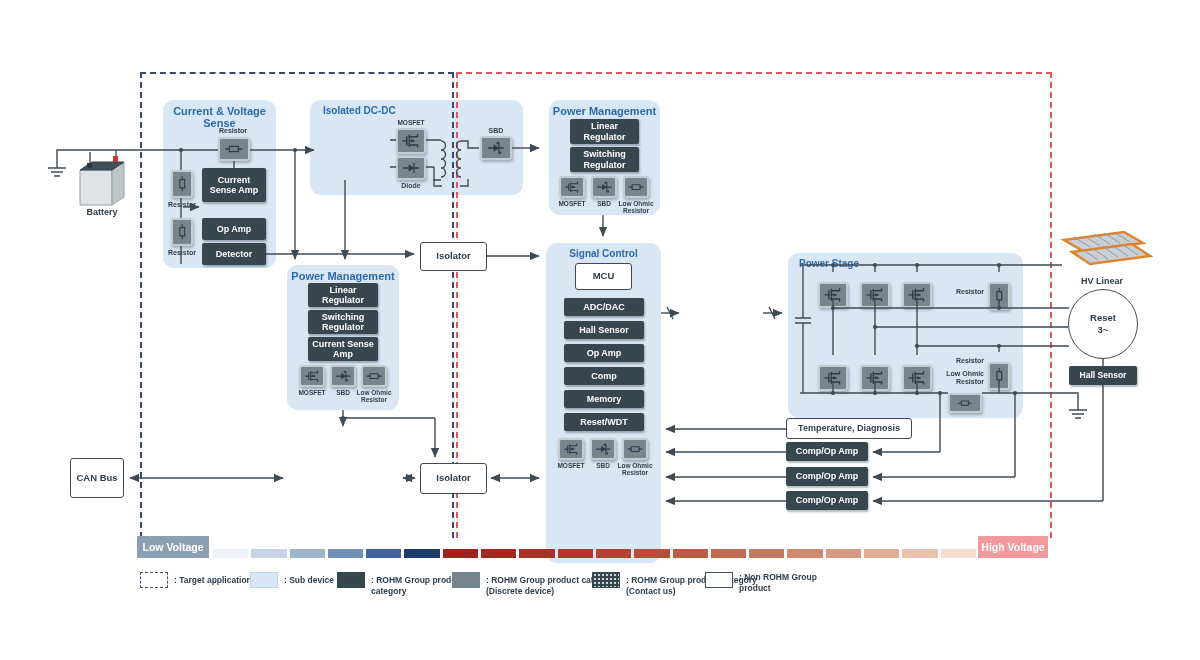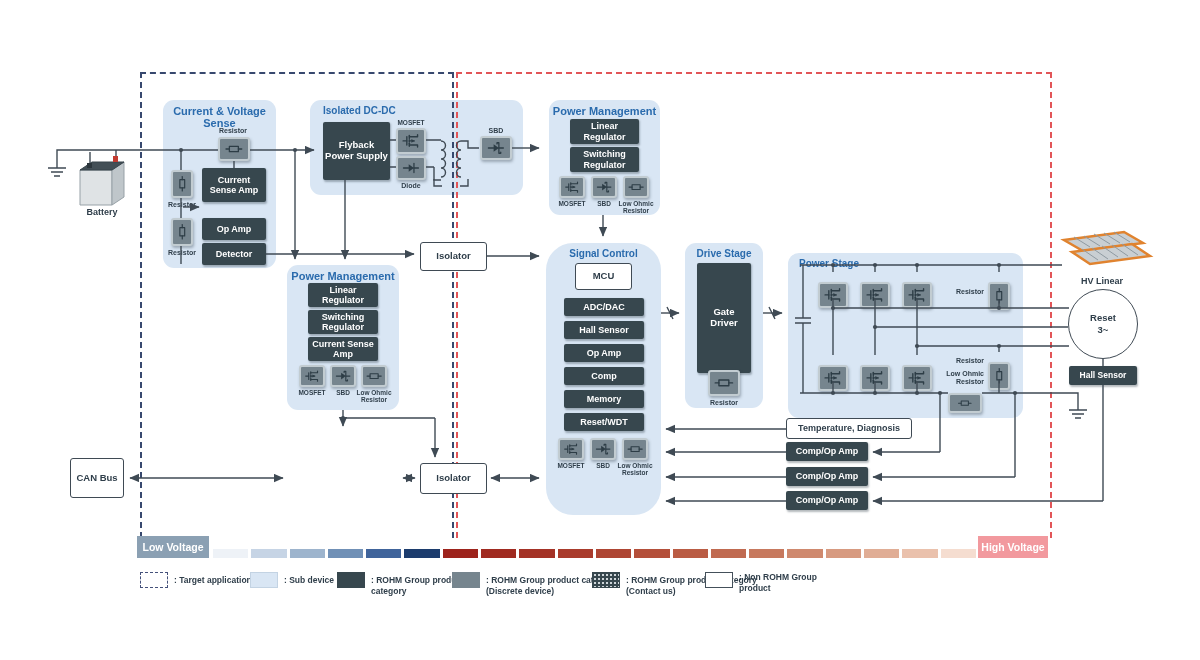--- a/index.html
+++ b/index.html
@@ -70,21 +70,20 @@
           <line x1="12" y1="18" x2="12" y2="22.5"></line>
         </svg>
       </span>
     <div class="slab" style="left:0px;top:149px;width:38px;">Resistor</div>
     <div class="pbox" style="left:39px;top:118px;width:64px;height:22px;">Op Amp</div>
     <div class="pbox" style="left:39px;top:143px;width:64px;height:22px;">Detector</div>
   </div>
 
   <div class="blk" style="left:310px;top:100px;width:213px;height:95px;">
     <div class="btitle left" style="left:13px;">Isolated DC-DC</div>
-    <div class="pbox" style="left:13px;top:22px;width:67px;height:58px;font-size:9.5px;">Flyback Power Supply</div>
     <div class="slab" style="left:86px;top:19px;width:30px;font-size:6.5px;">MOSFET</div>
     <span class="disc" style="left:86px;top:28px;width:30px;height:26px;">
         <svg viewBox="0 0 24 24">
           <line x1="2.5" y1="12" x2="7" y2="12"></line>
           <line x1="7" y1="7" x2="7" y2="17"></line>
           <line x1="10" y1="5.5" x2="10" y2="9"></line>
           <line x1="10" y1="10.5" x2="10" y2="13.5"></line>
           <line x1="10" y1="15" x2="10" y2="18.5"></line>
           <polyline points="20,4.5 20,7 10,7"></polyline>
           <polyline points="20,19.5 20,17 10,17"></polyline>
@@ -142,21 +141,21 @@
           <line x1="1.5" y1="12" x2="6" y2="12"></line>
           <rect x="6" y="8.5" width="12" height="7"></rect>
           <line x1="18" y1="12" x2="22.5" y2="12"></line>
         </svg>
       </span>
     <div class="slab" style="left:4px;top:100px;width:38px;font-size:6.5px;">MOSFET</div>
     <div class="slab" style="left:36px;top:100px;width:38px;font-size:6.5px;">SBD</div>
     <div class="slab" style="left:66px;top:100px;width:42px;font-size:6.5px;">Low Ohmic Resistor</div>
   </div>
 
-  <div class="blk" style="left:546px;top:243px;width:115px;height:272px;border-radius:27px;">
+  <div class="blk" style="left:546px;top:243px;width:115px;height:320px;">
     <div class="btitle">Signal Control</div>
     <div class="wbox" style="left:29px;top:20px;width:57px;height:27px;">MCU</div>
     <div class="pbox" style="left:18px;top:55px;width:80px;height:18px;">ADC/DAC</div>
     <div class="pbox" style="left:18px;top:78px;width:80px;height:18px;">Hall Sensor</div>
     <div class="pbox" style="left:18px;top:101px;width:80px;height:18px;">Op Amp</div>
     <div class="pbox" style="left:18px;top:124px;width:80px;height:18px;">Comp</div>
     <div class="pbox" style="left:18px;top:147px;width:80px;height:18px;">Memory</div>
     <div class="pbox" style="left:18px;top:170px;width:80px;height:18px;">Reset/WDT</div>
     <span class="disc" style="left:12px;top:195px;width:26px;height:22px;">
         <svg viewBox="0 0 24 24">
@@ -184,32 +183,20 @@
           <line x1="1.5" y1="12" x2="6" y2="12"></line>
           <rect x="6" y="8.5" width="12" height="7"></rect>
           <line x1="18" y1="12" x2="22.5" y2="12"></line>
         </svg>
       </span>
     <div class="slab" style="left:5px;top:219px;width:40px;font-size:6.5px;">MOSFET</div>
     <div class="slab" style="left:37px;top:219px;width:40px;font-size:6.5px;">SBD</div>
     <div class="slab" style="left:68px;top:219px;width:42px;font-size:6.5px;">Low Ohmic Resistor</div>
   </div>
 
-  <div class="blk" style="left:685px;top:243px;width:78px;height:165px;">
-    <div class="btitle">Drive Stage</div>
-    <div class="pbox" style="left:12px;top:20px;width:54px;height:110px;font-size:9.5px;">Gate Driver</div>
-    <span class="disc" style="left:23px;top:127px;width:32px;height:26px;">
-        <svg viewBox="0 0 24 24">
-          <line x1="1.5" y1="12" x2="6" y2="12"></line>
-          <rect x="6" y="8.5" width="12" height="7"></rect>
-          <line x1="18" y1="12" x2="22.5" y2="12"></line>
-        </svg>
-      </span>
-    <div class="slab" style="left:23px;top:156px;width:32px;">Resistor</div>
-  </div>
 
   <div class="blk" style="left:788px;top:253px;width:235px;height:165px;">
     <div class="btitle left" style="left:11px;">Power Stage</div>
     <span class="disc" style="left:30px;top:29px;width:30px;height:26px;">
         <svg viewBox="0 0 24 24">
           <line x1="2.5" y1="12" x2="7" y2="12"></line>
           <line x1="7" y1="7" x2="7" y2="17"></line>
           <line x1="10" y1="5.5" x2="10" y2="9"></line>
           <line x1="10" y1="10.5" x2="10" y2="13.5"></line>
           <line x1="10" y1="15" x2="10" y2="18.5"></line>

